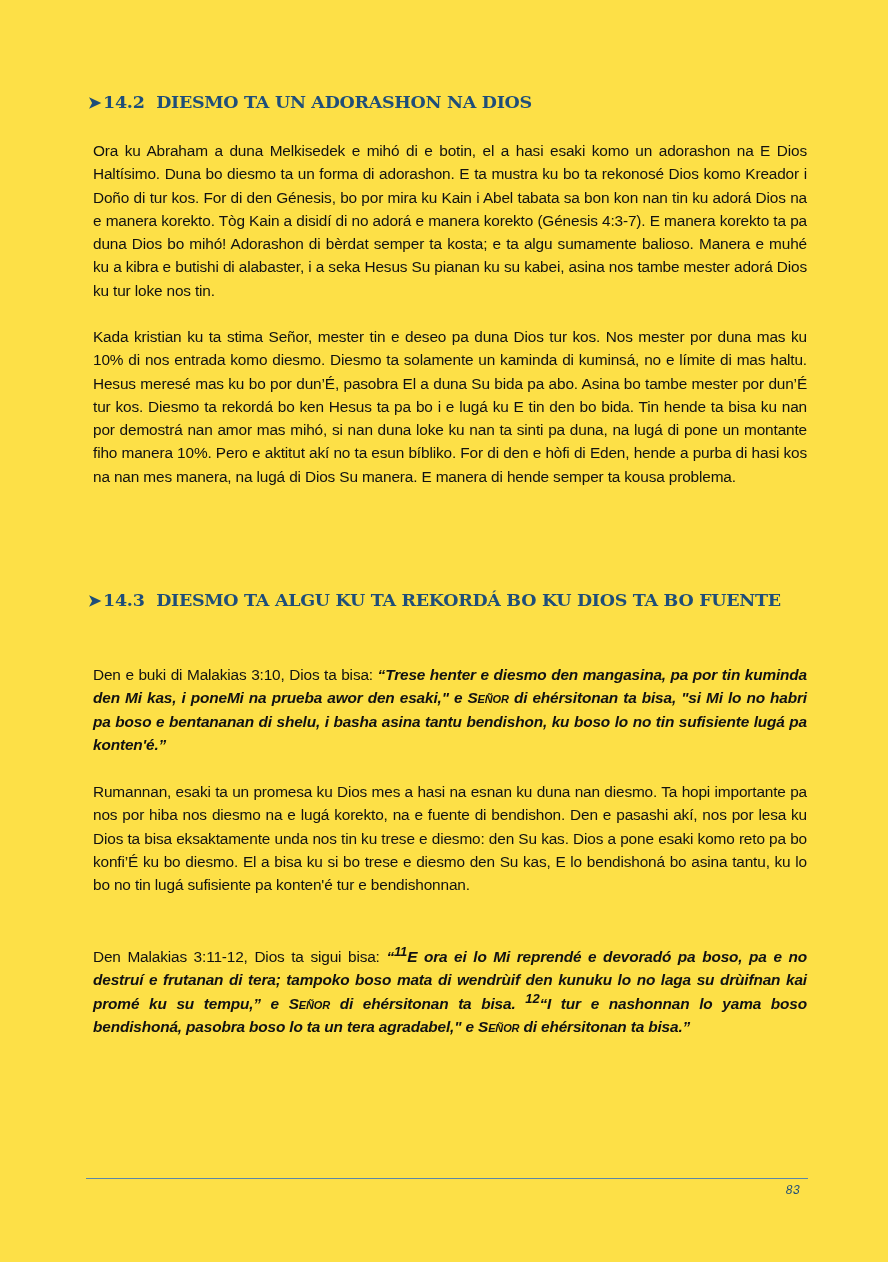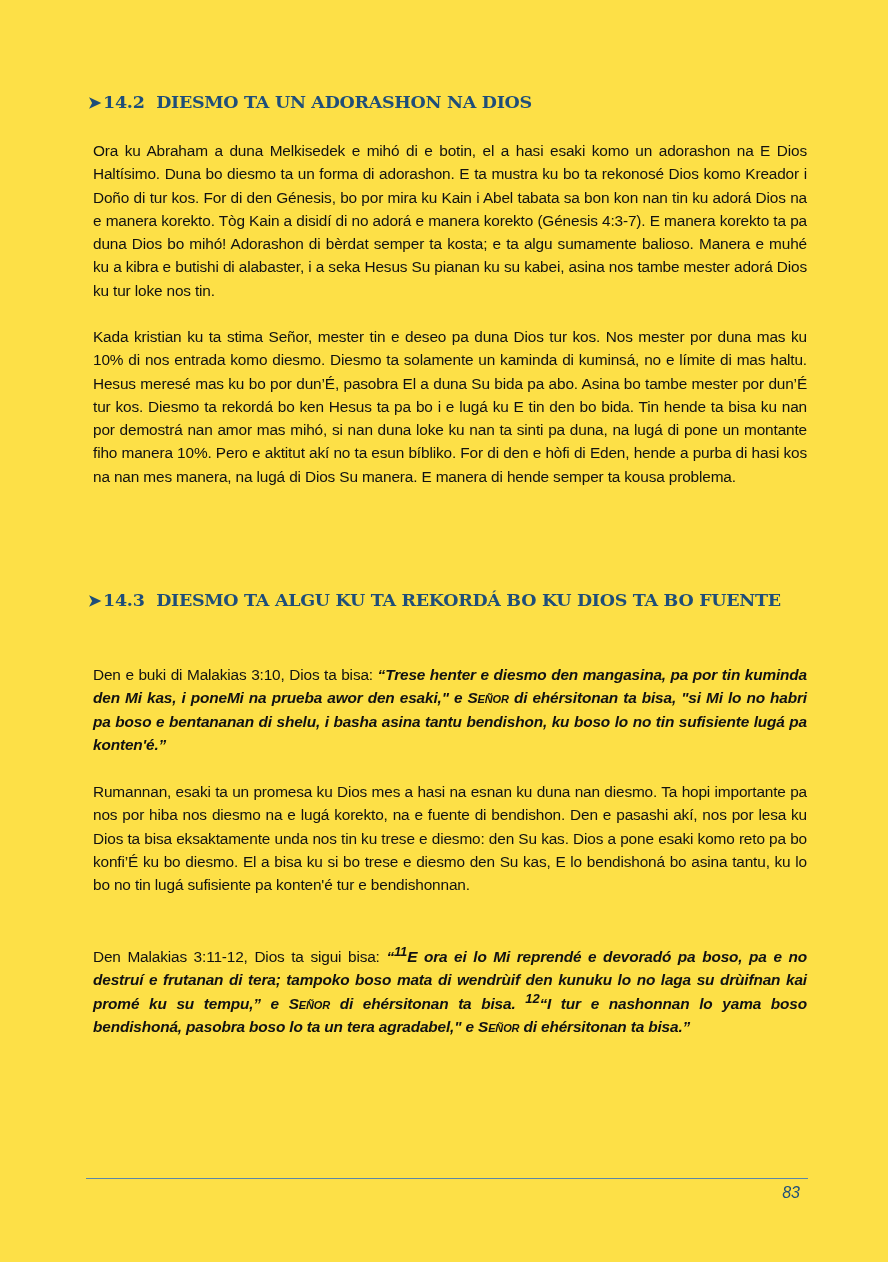--- a/index.html
+++ b/index.html
@@ -17,22 +17,22 @@
     font-family: "Liberation Sans", sans-serif;
     font-size: 15.4px; line-height: 23.3px; color: #111;
     text-align: justify; margin: 4px; letter-spacing: -0.15px;
   }
   .para b i, .para .q { font-weight: bold; font-style: italic; }
   .sc { font-variant: small-caps; }
   sup { font-size: 13px; line-height: 0; vertical-align: super; }
   .rule { position: absolute; left: 86px; top: 1178px; width: 722px; height: 1px; background: #5b87a8; }
   .pagenum {
     position: absolute; right: 88px; top: 1184px;
-    font-family: Liberation Sans, sans-serif; font-style: italic;
-    font-size: 16px; color: #1f4e79;
+    font-family: Liberation Mono, monospace; font-style: italic;
+    font-size: 12px; color: #1f4e79;
   }
 </style>
 </head>
 <body>
 
 <div class="page">
 
   <h2 class="heading" style="top:91px;">
     <span class="arrow">➤</span><span>14.2</span>&nbsp;&nbsp;<span>DIESMO TA UN ADORASHON NA DIOS</span>
   </h2>

